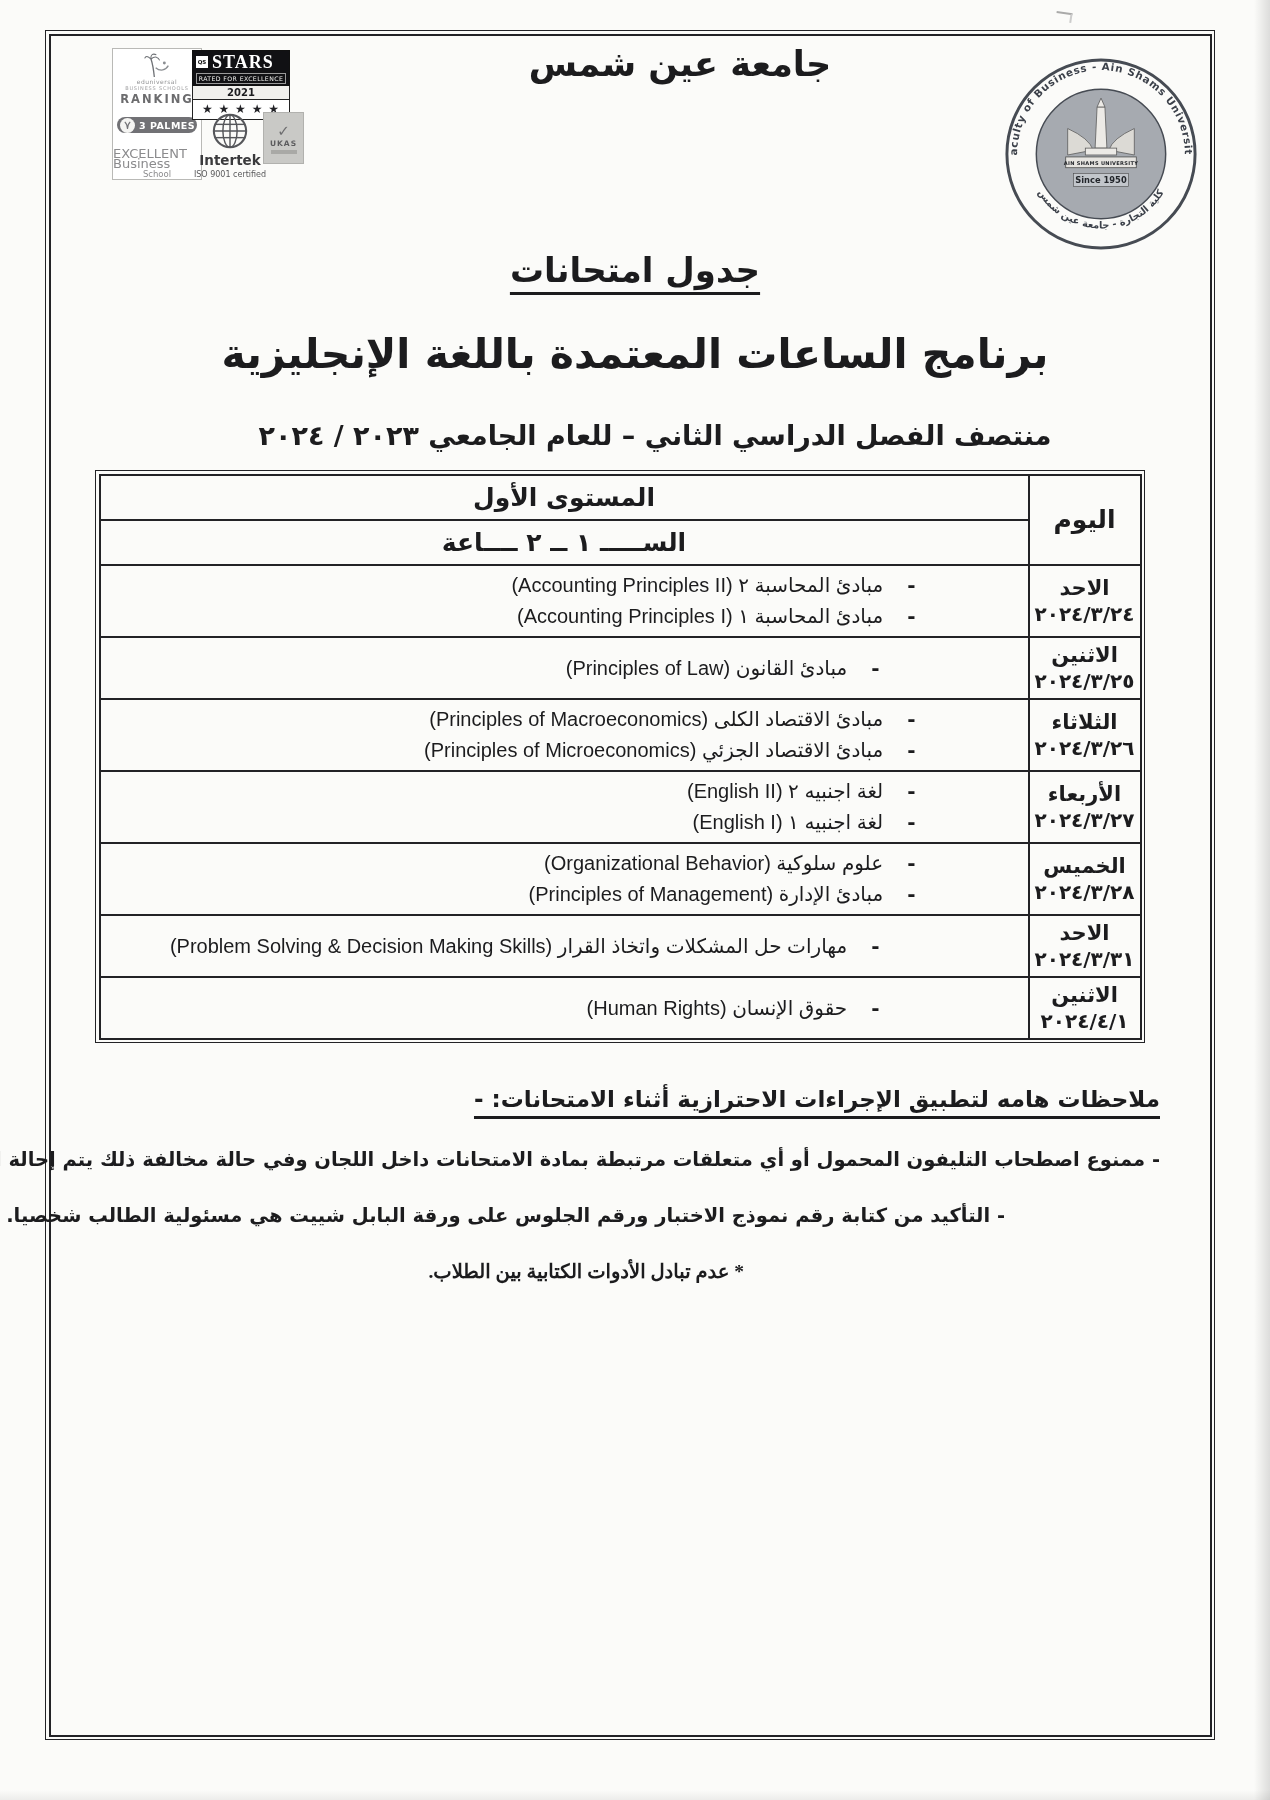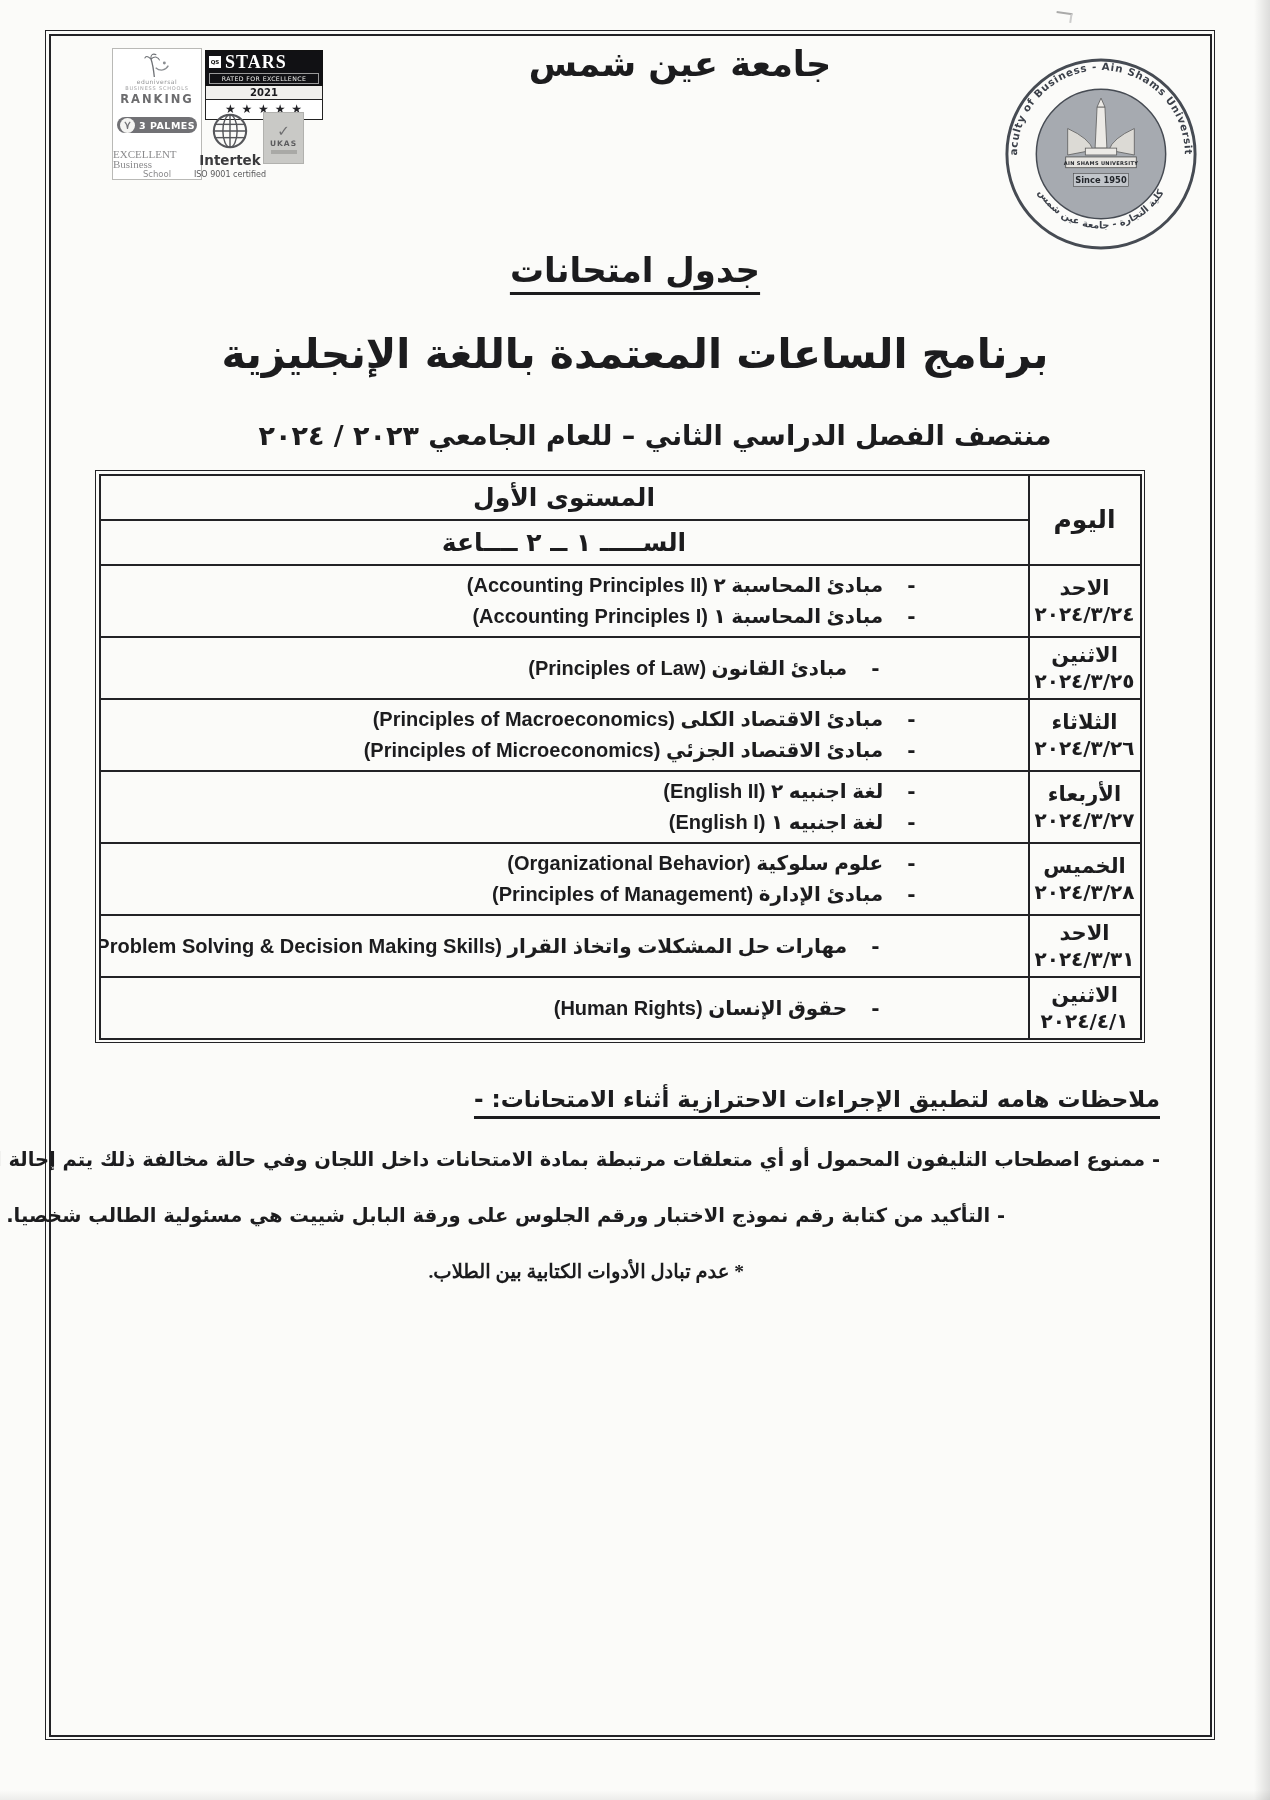--- a/index.html
+++ b/index.html
@@ -32,24 +32,24 @@
     border:1px solid #b9b9b6;background:#fff;display:flex;flex-direction:column;
     align-items:center;padding-top:4px;}
   .edu-brand{font-size:6px;color:#8f9092;letter-spacing:.5px;line-height:7px;}
   .edu-brand2{font-size:5px;color:#a2a2a4;text-transform:uppercase;letter-spacing:.8px;line-height:6px;}
   .edu-ranking{font-size:11.5px;font-weight:bold;color:#6c6c6e;letter-spacing:2px;line-height:14px;margin-top:1px;}
   .palmes-pill{margin-top:11px;width:80px;height:21px;background:#717175;border-radius:11px;
     display:flex;align-items:center;gap:4px;padding-left:3px;}
   .pill-dot{width:15px;height:15px;border-radius:50%;background:#f4f4f2;display:flex;
     align-items:center;justify-content:center;}
   .pill-label{color:#fff;font-size:9.5px;font-weight:bold;letter-spacing:.5px;}
-  .edu-cap1{margin-top:16px;font-size:11px;color:#8b8b8d;line-height:10px;font-family:Liberation Serif, serif;}
+  .edu-cap1{margin-top:16px;font-size:13px;color:#8b8b8d;line-height:10px;}
   .edu-cap2{font-size:8.5px;color:#8b8b8d;line-height:10px;}
 
-  .qs-badge{position:absolute;left:205px;top:50px;width:118px;}
+  .qs-badge{position:absolute;left:192px;top:50px;width:98px;}
   .qs-black{background:#111114;border:1px solid #111;padding:2px 3px 1px;}
   .qs-toprow{display:flex;align-items:center;gap:4px;}
   .qs-mark{width:12px;height:12px;background:#fff;color:#111;font-size:5.5px;font-weight:bold;
     display:flex;align-items:center;justify-content:center;}
   .qs-title{color:#fff;font-family:"Liberation Serif","DejaVu Serif",serif;
     font-weight:bold;font-size:18px;letter-spacing:1px;line-height:18px;}
   .qs-sub{margin-top:2px;border:1px solid #9a9a9a;color:#f0f0ee;font-size:6.2px;
     letter-spacing:.4px;text-align:center;padding:1px 0;}
   .qs-year{border:1px solid #222;border-top:none;background:#f1f0ed;color:#1d1d20;
     font-size:10px;font-weight:bold;text-align:center;height:14px;line-height:13px;}
@@ -97,21 +97,21 @@
   .lt-top{border-bottom:2px solid var(--bd);}
   .trow{display:flex;direction:rtl;border-top:2.5px solid var(--bd);overflow:hidden;}
   .h2{height:72px;}
   .h1{height:62px;gap:36px;}
   .day{font-size:21px;font-weight:bold;line-height:26px;}
   .date{font-size:20px;font-weight:bold;line-height:26px;}
   .courses{flex:1;display:flex;flex-direction:column;justify-content:center;gap:7px;
     padding-right:112px;direction:rtl;}
   .course-line{display:flex;direction:rtl;align-items:center;gap:24px;
     white-space:nowrap;font-size:20px;font-weight:bold;}
-  .course-text{font-family:"Liberation Sans","DejaVu Sans",sans-serif;font-weight:bold;text-align:center;}
+  .course-text{font-family:"Liberation Sans","DejaVu Sans",sans-serif;font-weight:normal;text-align:center;}
   .dash{font-weight:bold;}
 
   
   .notes-heading{position:absolute;top:1086px;right:110px;direction:rtl;white-space:nowrap;
     font-size:23px;font-weight:bold;text-decoration:underline;
     text-decoration-thickness:2.5px;text-underline-offset:9px;}
   .note{position:absolute;direction:rtl;white-space:nowrap;font-size:19.5px;font-weight:bold;}
   .note-0{top:1148px;right:110px;}
   .note-1{top:1204px;right:265px;}
   .note-2{top:1260px;right:526px;font-family:Liberation Serif, serif;}

